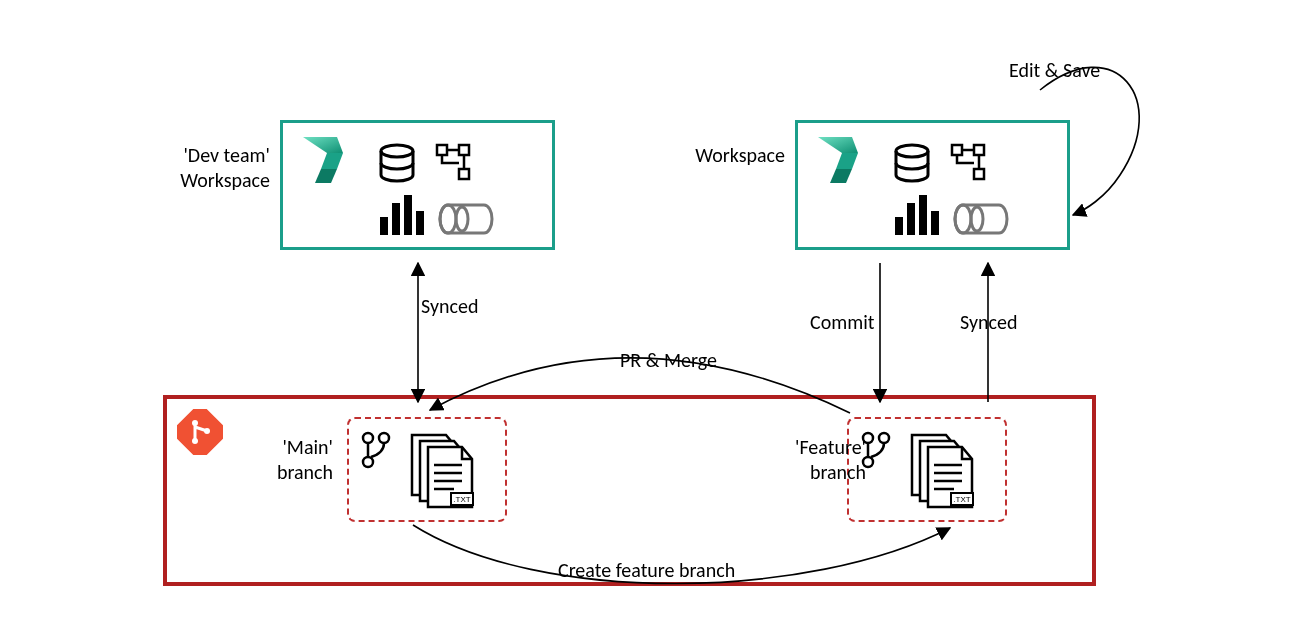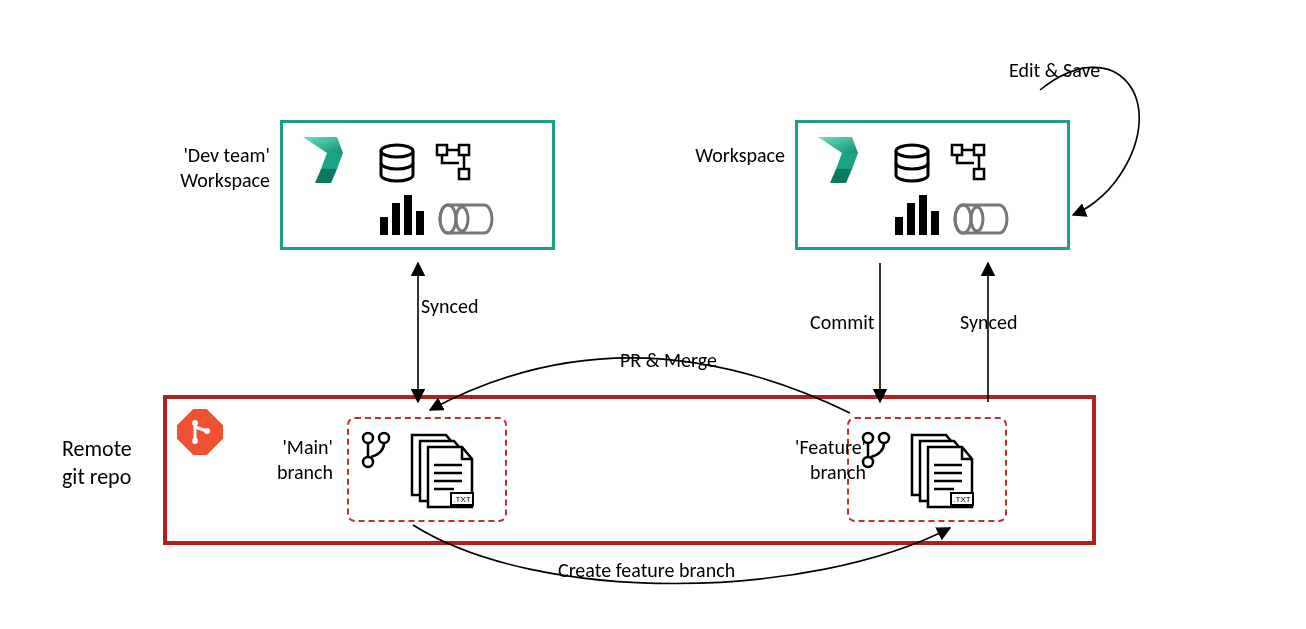--- a/index.html
+++ b/index.html
@@ -116,21 +116,21 @@
     <svg class="abs" style="left:155px; top:78px;" width="56" height="36" viewBox="0 0 56 36">
       <path d="M10 4 a8 14 0 0 0 0 28 h36 a8 14 0 0 0 0 -28 z" fill="none" stroke="#777" stroke-width="3"></path>
       <ellipse cx="10" cy="18" rx="8" ry="14" fill="none" stroke="#777" stroke-width="3"></ellipse>
       <ellipse cx="24" cy="18" rx="6" ry="12" fill="none" stroke="#777" stroke-width="3"></ellipse>
     </svg>
   </div>
   <div class="abs text-right" style="left:630px; top:143px; width:155px; line-height:1.25;">
     <div>Workspace</div>
   </div>
 
-  <div class="abs repo-box" style="left:163px; top:395px; width:933px; height:150px;">
+  <div class="abs repo-box" style="left:163px; top:395px; width:933px; height:191px;">
 
     <svg class="abs" style="left:10px; top:10px;" width="46" height="46" viewBox="0 0 46 46">
       <rect x="2" y="2" width="42" height="42" rx="6" transform="rotate(45 23 23)" fill="#f05133"></rect>
       <circle cx="18" cy="14" r="3" fill="#fff"></circle>
       <circle cx="30" cy="22" r="3" fill="#fff"></circle>
       <circle cx="18" cy="32" r="3" fill="#fff"></circle>
       <path d="M18 14 L18 32 M18 18 L30 22" stroke="#fff" stroke-width="3" fill="none"></path>
     </svg>
 
     <div class="abs branch-box" style="left:180px; top:18px; width:160px; height:105px;">
@@ -169,24 +169,20 @@
           <path d="M24 16 h34 l10 12 v48 h-44 z"></path>
         </g>
         <path d="M58 16 v12 h10" fill="none" stroke="#000" stroke-width="2.5"></path>
         <path d="M30 34 h28 M30 42 h28 M30 50 h28 M30 58 h20" stroke="#000" stroke-width="2.5"></path>
         <rect x="47" y="62" width="22" height="12" fill="#fff" stroke="#000" stroke-width="2"></rect>
         <text x="58" y="71" font-size="8" text-anchor="middle" font-family="Arial" fill="#000">.TXT</text>
       </svg>
     </div>
   </div>
 
-  <div class="abs" style="left:62px; top:435px; line-height:1.25; font-size:22px;">
-    <div>Remote</div>
-    <div>git repo</div>
-  </div>
 
   <div class="abs text-right" style="left:238px; top:435px; width:95px; line-height:1.25;text-align:right;">
     <div>'Main'</div>
     <div>branch</div>
   </div>
 
   <div class="abs text-right" style="left:756px; top:435px; width:110px; line-height:1.25;">
     <div>'Feature'</div>
     <div>branch</div>
   </div>

